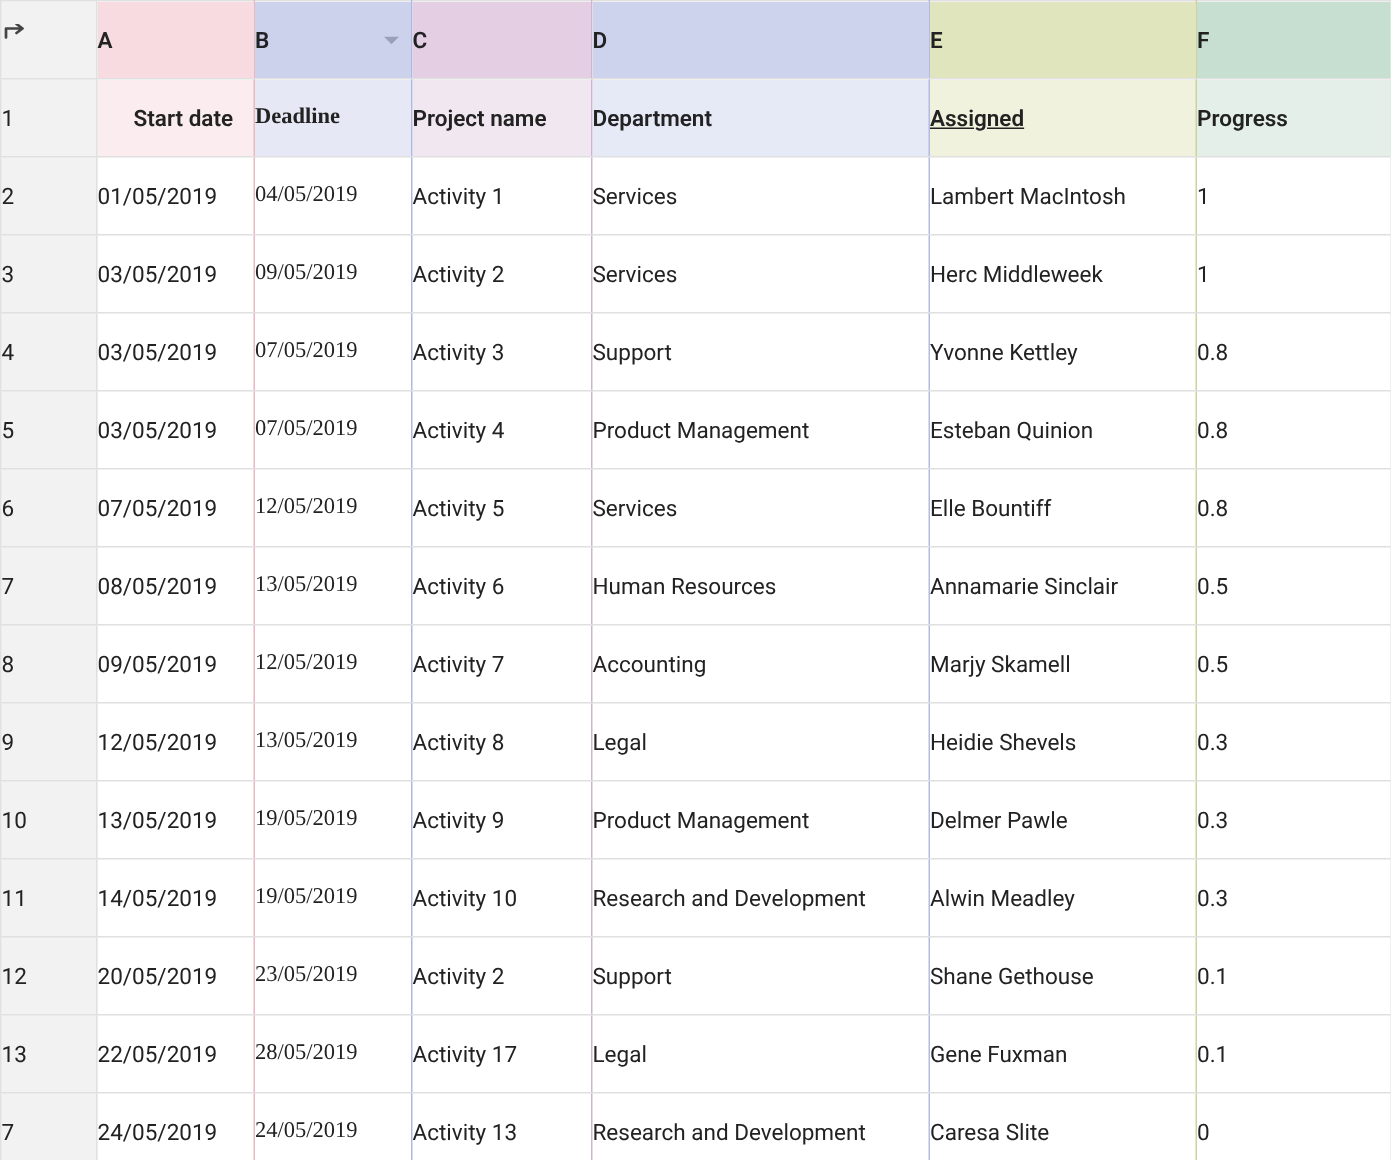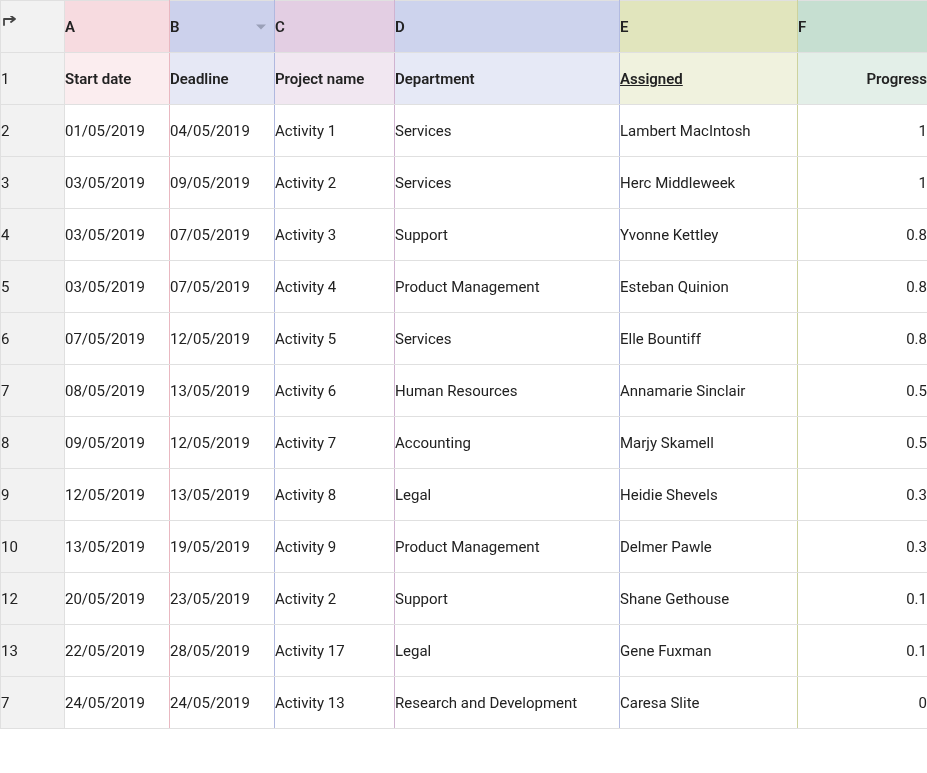--- a/index.html
+++ b/index.html
@@ -49,39 +49,39 @@
     width: 64px;
   }
   .col-header.colA { background: #f7dbe0; }
   .col-header.colB { background: #ccd1ec; }
   .col-header.colC { background: #e3cee3; }
   .col-header.colD { background: #cdd3ed; }
   .col-header.colE { background: #e1e5bd; }
   .col-header.colF { background: #c6dfd1; }
 
   .header-row td.cell { font-weight: 600; }
-  .header-row td.cell.colA { background: #fbedef; }
+  .header-row td.cell.colA { background: #fbedef; padding-left: 24px; }
   .header-row td.cell.colB { background: #e6e8f5; }
   .header-row td.cell.colC { background: #f1e7f1; }
   .header-row td.cell.colD { background: #e6e9f6; }
   .header-row td.cell.colE { background: #f0f2de; text-decoration: underline; }
   .header-row td.cell.colF { background: #e3efe8; }
 
   .cell {
     padding: 0 10px;
     white-space: nowrap;
     overflow: hidden;
     text-overflow: ellipsis;
   }
   .cell.colA { border-left-color: #e9b8c1; border-right-color: #e9b8c1; }
-  .cell.colB { border-left-color: #b0b8df; border-right-color: #b0b8df; }
+  .cell.colB { border-left-color: #b0b8df; border-right-color: #b0b8df; font-family: Liberation Serif, serif; }
   .cell.colC { border-left-color: #d0b3d0; border-right-color: #d0b3d0; }
   .cell.colD { border-left-color: #b3bbe1; border-right-color: #b3bbe1; }
   .cell.colE { border-left-color: #cdd29d; border-right-color: #cdd29d; }
-  .cell.colF { border-left-color: #a9cdb8; border-right-color: #a9cdb8; text-align: right; }
+  .cell.colF { border-left-color: #a9cdb8; border-right-color: #a9cdb8; }
 
   .col-header.colA { border-left-color: #e9b8c1; border-right-color: #e9b8c1; }
   .col-header.colB { border-left-color: #b0b8df; border-right-color: #b0b8df; }
   .col-header.colC { border-left-color: #d0b3d0; border-right-color: #d0b3d0; }
   .col-header.colD { border-left-color: #b3bbe1; border-right-color: #b3bbe1; }
   .col-header.colE { border-left-color: #cdd29d; border-right-color: #cdd29d; }
   .col-header.colF { border-left-color: #a9cdb8; border-right-color: #a9cdb8; }
 
   .filter-icon {
     position: absolute;
@@ -220,20 +220,29 @@
     <tr>
       <td class="row-header"><span>10</span></td>
       <td class="cell colA"><span>13/05/2019</span></td>
       <td class="cell colB"><span>19/05/2019</span></td>
       <td class="cell colC"><span>Activity 9</span></td>
       <td class="cell colD"><span>Product Management</span></td>
       <td class="cell colE"><span>Delmer Pawle</span></td>
       <td class="cell colF"><span>0.3</span></td>
     </tr>
     <tr>
+      <td class="row-header"><span>11</span></td>
+      <td class="cell colA"><span>14/05/2019</span></td>
+      <td class="cell colB"><span>19/05/2019</span></td>
+      <td class="cell colC"><span>Activity 10</span></td>
+      <td class="cell colD"><span>Research and Development</span></td>
+      <td class="cell colE"><span>Alwin Meadley</span></td>
+      <td class="cell colF"><span>0.3</span></td>
+    </tr>
+    <tr>
       <td class="row-header"><span>12</span></td>
       <td class="cell colA"><span>20/05/2019</span></td>
       <td class="cell colB"><span>23/05/2019</span></td>
       <td class="cell colC"><span>Activity 2</span></td>
       <td class="cell colD"><span>Support</span></td>
       <td class="cell colE"><span>Shane Gethouse</span></td>
       <td class="cell colF"><span>0.1</span></td>
     </tr>
     <tr>
       <td class="row-header"><span>13</span></td>

